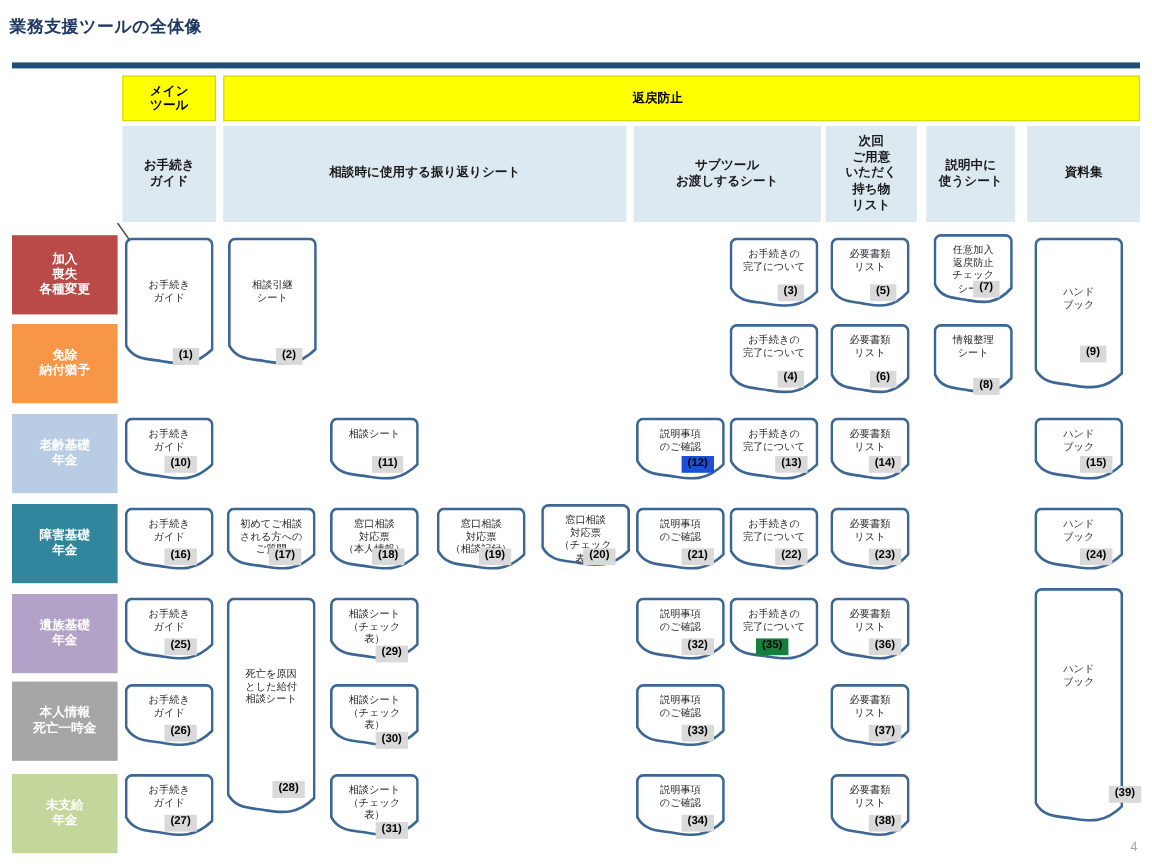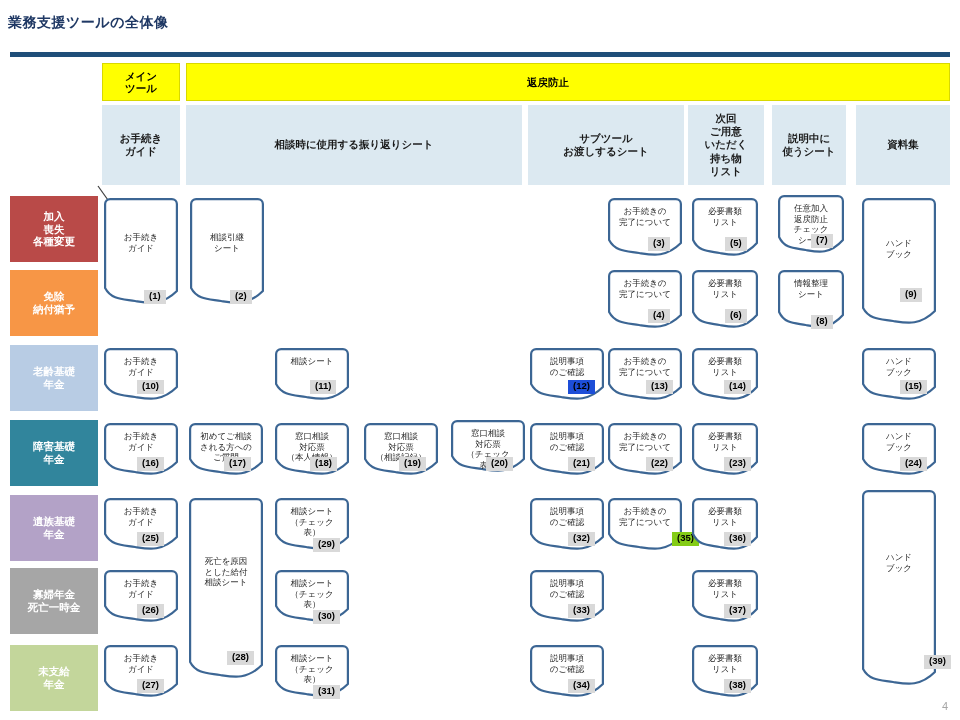--- a/index.html
+++ b/index.html
@@ -120,21 +120,21 @@
 喪失
 各種変更</div>
       <div class="rowlabel" style="left: 10px; top: 270px; width: 88px; height: 66px; background: rgb(247, 150, 70); white-space: pre-line;">免除
 納付猶予</div>
       <div class="rowlabel" style="left: 10px; top: 345px; width: 88px; height: 66px; background: rgb(184, 204, 228); white-space: pre-line; color: rgb(255, 255, 255);">老齢基礎
 年金</div>
       <div class="rowlabel" style="left: 10px; top: 420px; width: 88px; height: 66px; background: rgb(49, 133, 156); white-space: pre-line;">障害基礎
 年金</div>
       <div class="rowlabel" style="left: 10px; top: 495px; width: 88px; height: 66px; background: rgb(179, 162, 199); white-space: pre-line; color: rgb(255, 255, 255);">遺族基礎
 年金</div>
-      <div class="rowlabel" style="left: 10px; top: 568px; width: 88px; height: 66px; background: rgb(166, 166, 166); white-space: pre-line; color: rgb(255, 255, 255);">寡婦年金
+      <div class="rowlabel" style="left: 10px; top: 568px; width: 88px; height: 66px; background: rgb(166, 166, 166); white-space: pre-line; color: rgb(255, 255, 255);">本人情報
 死亡一時金</div>
       <div class="rowlabel" style="left: 10px; top: 645px; width: 88px; height: 66px; background: rgb(195, 214, 155); white-space: pre-line; color: rgb(255, 255, 255);">未支給
 年金</div>
     </div>
   <div id="cards-layer">
       <div class="card" style="left: 104px; top: 198px; width: 74px; height: 106px;">
         <svg class="shape" width="74" height="110" viewBox="0 0 74 110">
           <path d="M 6.1 1.1 H 67.9 A 5 5 0 0 1 72.9 6.1 V 93 C 57.72 108 44.4 105 31.08 103 C 19.240000000000002 101 7.4 102 1.1 90 V 6.1 A 5 5 0 0 1 6.1 1.1 Z" fill="#ffffff" stroke="#3c6694" stroke-width="2.2" stroke-linejoin="round"></path>
         </svg>
         <div class="txt" style="top: 34px;">お手続き
@@ -414,21 +414,21 @@
         <div class="txt">説明事項
 のご確認</div>
         <div class="num" style="left: 38px; top: 34px; background: rgb(217, 217, 217);">(34)</div>
       </div>
       <div class="card" style="left: 608px; top: 498px; width: 74px; height: 52px;">
         <svg class="shape" width="74" height="56" viewBox="0 0 74 56">
           <path d="M 6.1 1.1 H 67.9 A 5 5 0 0 1 72.9 6.1 V 39 C 57.72 54 44.4 51 31.08 49 C 19.240000000000002 47 7.4 48 1.1 36 V 6.1 A 5 5 0 0 1 6.1 1.1 Z" fill="#ffffff" stroke="#3c6694" stroke-width="2.2" stroke-linejoin="round"></path>
         </svg>
         <div class="txt">お手続きの
 完了について</div>
-        <div class="num" style="left: 22px; top: 34px; background: #84cc16; margin-left: 42px;">(35)</div>
+        <div class="num" style="left: 22px; top: 34px; background: #15803d;">(35)</div>
       </div>
       <div class="card" style="left: 692px; top: 498px; width: 66px; height: 52px;">
         <svg class="shape" width="66" height="56" viewBox="0 0 66 56">
           <path d="M 6.1 1.1 H 59.900000000000006 A 5 5 0 0 1 64.9 6.1 V 39 C 51.480000000000004 54 39.6 51 27.72 49 C 17.16 47 6.6000000000000005 48 1.1 36 V 6.1 A 5 5 0 0 1 6.1 1.1 Z" fill="#ffffff" stroke="#3c6694" stroke-width="2.2" stroke-linejoin="round"></path>
         </svg>
         <div class="txt">必要書類
 リスト</div>
         <div class="num" style="left: 32px; top: 34px; background: rgb(217, 217, 217);">(36)</div>
       </div>
       <div class="card" style="left: 692px; top: 570px; width: 66px; height: 52px;">

